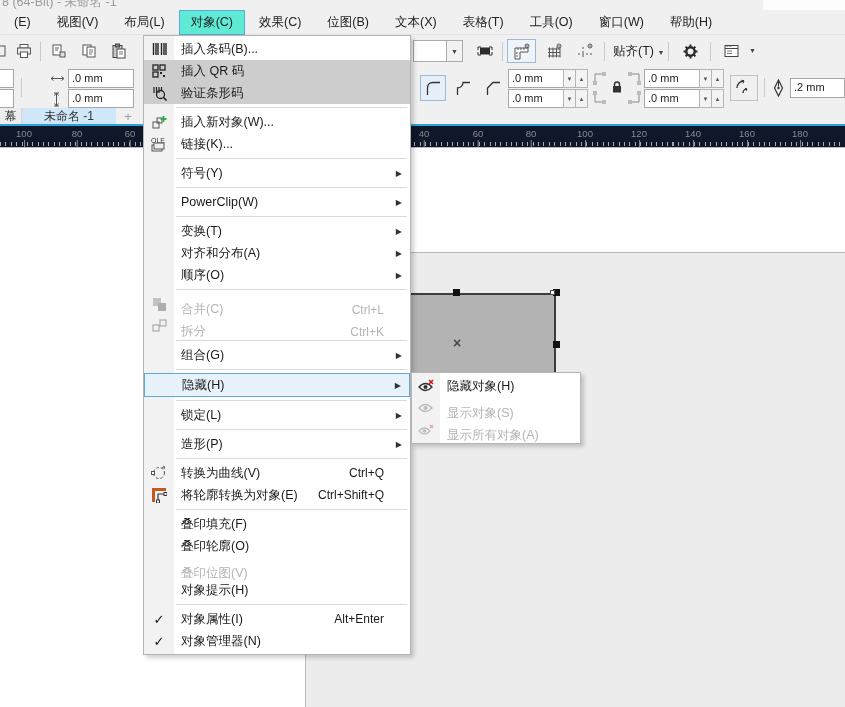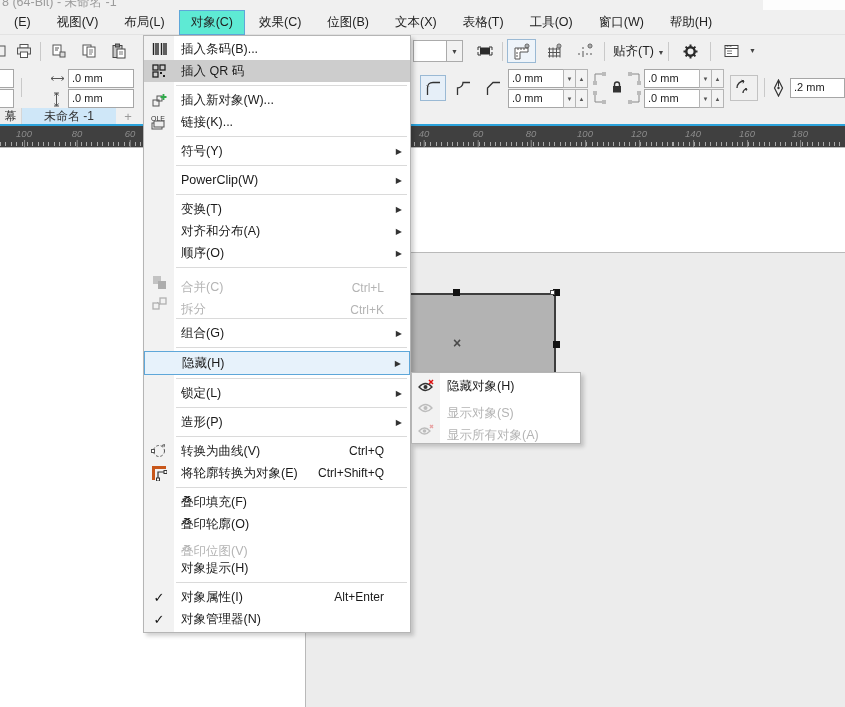--- a/index.html
+++ b/index.html
@@ -35,21 +35,21 @@
   .picon { position:absolute; }
 
   
   .tabbar { position:absolute; left:0; top:108px; width:845px; height:18px; background:#f0f0f0; border-bottom:2px solid #2ba3dc; }
   .tab { position:absolute; top:0; height:16px; display:flex; align-items:center; justify-content:center; font-size:12px; color:#333; }
   .tab.partial { left:0; width:22px; background:#ededed; border-right:1px solid #d6d6d6; }
   .tab.active { left:22px; width:94px; background:#cfe7f8; }
   .tab.add { left:116px; width:24px; color:#9a9a9a; font-size:13px; }
 
   
-  .ruler { position:absolute; left:0; top:126px; width:845px; height:22px; background:#404040; border-bottom:1px solid #bdbdbd;font-style:italic; }
+  .ruler { position:absolute; left:0; top:126px; width:845px; height:22px; background:#0f172a; border-bottom:1px solid #bdbdbd; }
   .ruler .ticks { position:absolute; left:0; bottom:1px; width:845px; height:4px;
     background:repeating-linear-gradient(to right,#a9a9a9 0 1px,transparent 1px 5.38px); }
   .rmark { position:absolute; top:2px; transform:translateX(-50%); font-size:9.5px; color:#8b8b8b; }
   .rmark::after { content:""; position:absolute; left:50%; top:12px; width:1px; height:7px; background:#8b8b8b; }
 
   
   .canvas { position:absolute; left:0; top:148px; width:845px; height:559px; background:#ffffff; z-index:1; }
   .big-rect { position:absolute; left:305px; top:104px; width:541px; height:456px; background:#ececec; border-top:1px solid #b9b9b9; border-left:1px solid #b9b9b9; }
   .sel-rect { position:absolute; left:358px; top:145px; width:198px; height:104px; background:#b3b3b3; border:2px solid #3d3d3d; }
   .handle { position:absolute; width:7px; height:7px; background:#111; }
@@ -337,20 +337,30 @@
           <svg width="14" height="14" viewBox="0 0 14 14">
             <rect x="1" y="1" width="5" height="5" fill="none" stroke="#222" stroke-width="1.3"></rect>
             <rect x="8" y="1" width="5" height="5" fill="none" stroke="#222" stroke-width="1.3"></rect>
             <rect x="1" y="8" width="5" height="5" fill="none" stroke="#222" stroke-width="1.3"></rect>
             <rect x="8" y="8" width="2" height="2" fill="#222"></rect>
             <rect x="11" y="11" width="2" height="2" fill="#222"></rect>
           </svg>
         </span>
       <span class="lbl">插入 QR 码</span>
     </div>
+    <div class="mi grayrow">
+      <span class="ico">
+          <svg width="15" height="15" viewBox="0 0 15 15">
+            <path d="M2 1v6M4.5 1v6M7 1v6M9.5 1v4" stroke="#222" stroke-width="1.2"></path>
+            <circle cx="8.5" cy="8.5" r="4" fill="none" stroke="#222" stroke-width="1.3"></circle>
+            <path d="M11.5 11.5l3 3" stroke="#222" stroke-width="1.6"></path>
+          </svg>
+        </span>
+      <span class="lbl">验证条形码</span>
+    </div>
 
     <div class="msep"></div>
 
     <div class="mi">
       <span class="ico">
           <svg width="15" height="15" viewBox="0 0 15 15">
             <rect x="1" y="7" width="6" height="6" fill="none" stroke="#555"></rect>
             <rect x="5" y="3" width="5" height="5" fill="none" stroke="#555"></rect>
             <path d="M11.5 1v6M8.5 4h6" stroke="#2faa4a" stroke-width="1.8"></path>
           </svg>

